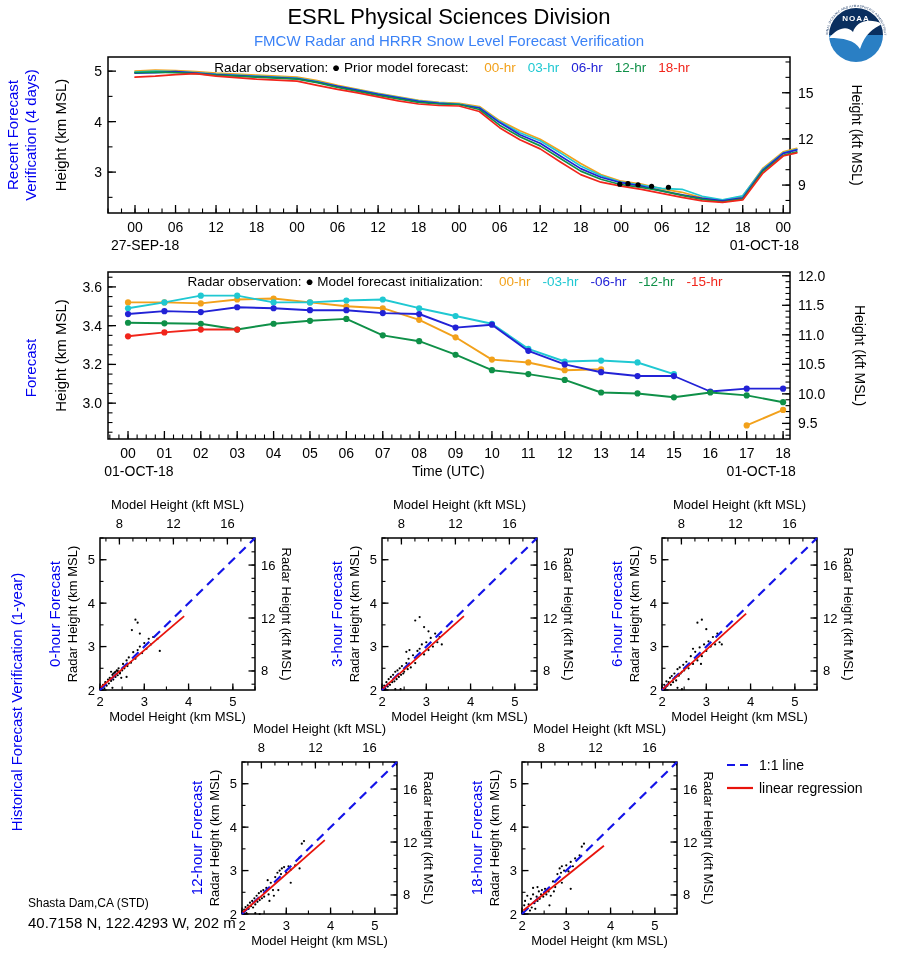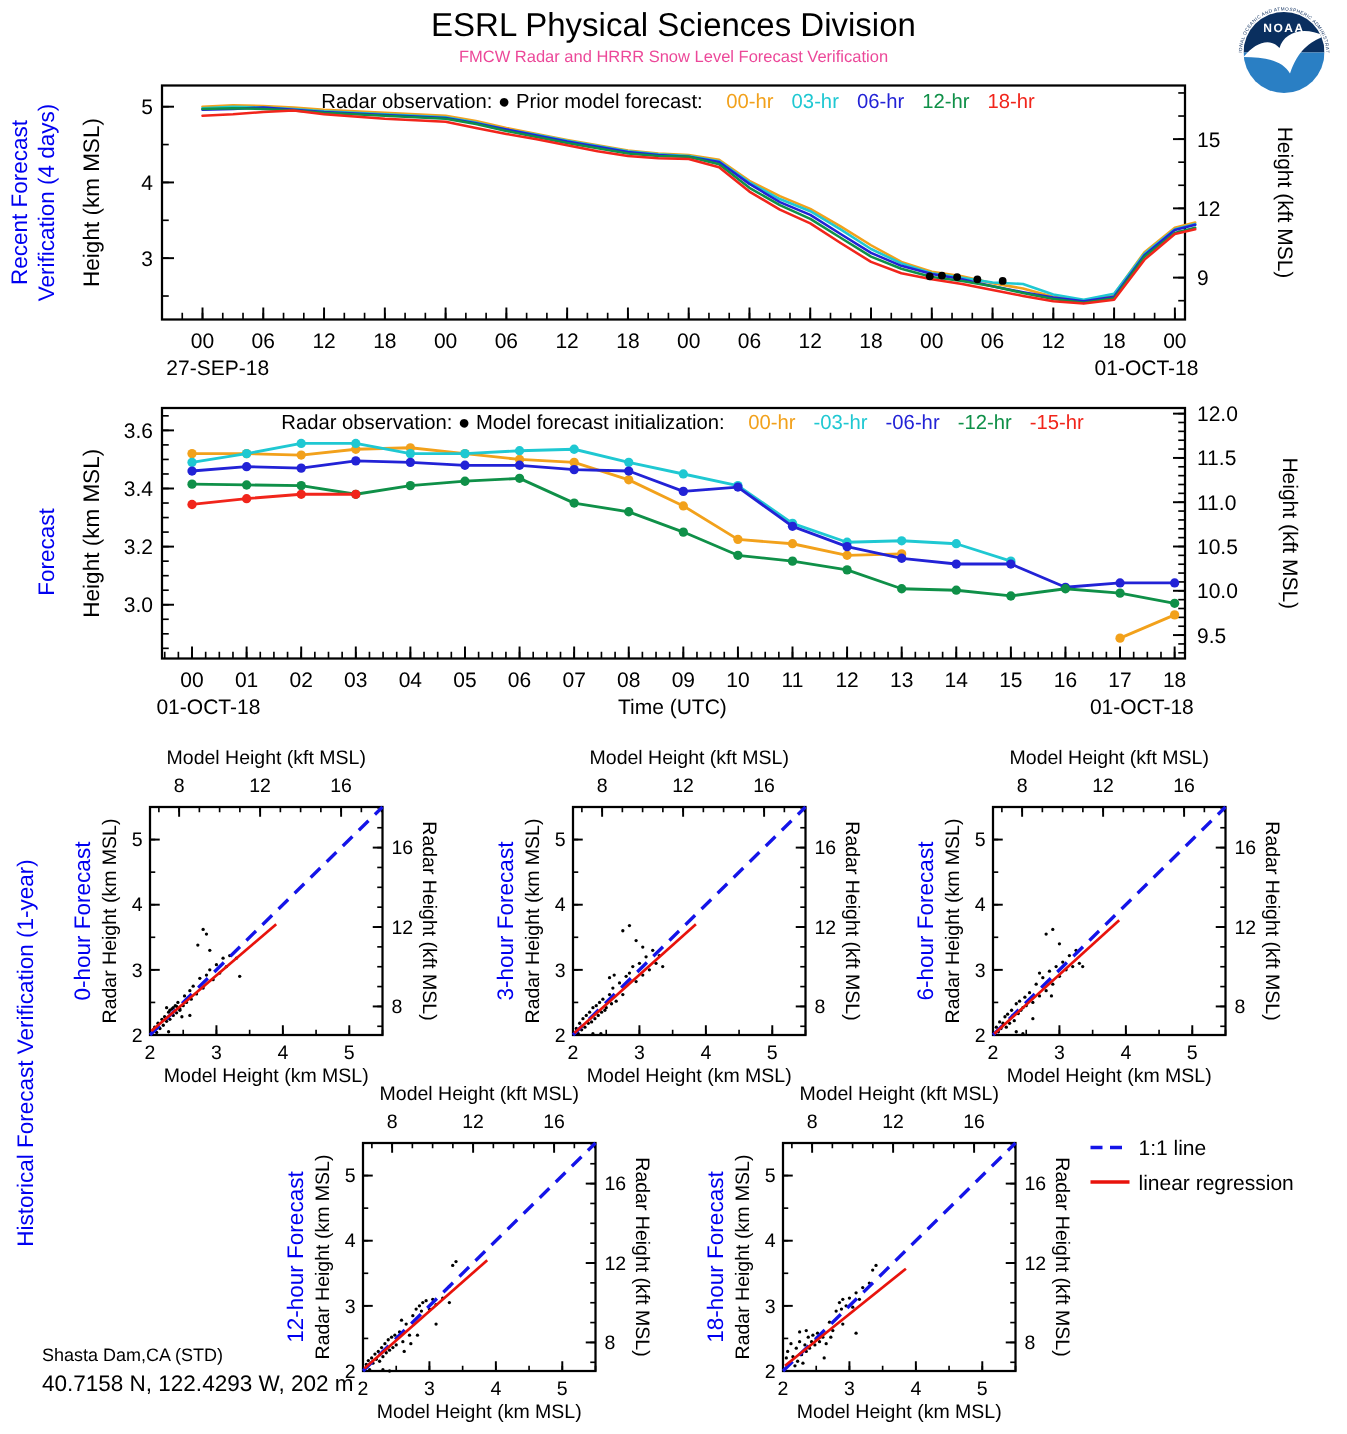--- a/index.html
+++ b/index.html
@@ -1,20 +1,20 @@
 <!DOCTYPE html>
 <html><head>
 <meta charset="utf-8">
 <style>
   html,body{margin:0;padding:0;background:#fff;}
   .page{position:relative;width:898px;height:956px;background:#fff;overflow:hidden;
         font-family:"Liberation Sans",sans-serif;color:#000;}
   .hdr{position:absolute;top:4px;left:0;width:898px;text-align:center;}
   .hdr .t1{font-size:22px;color:#000;}
-  .hdr .t2{font-size:11px;color:#ec4899;margin-top:2px;}
+  .hdr .t2{font-size:15px;color:#3b82f6;margin-top:2px;}
   .noaa{position:absolute;top:2px;left:823px;width:66px;height:66px;}
   .station{position:absolute;left:28px;top:896px;}
   .station .s1{font-size:12px;}
   .station .s2{font-size:15px;margin-top:4px;}
   #plots{position:absolute;left:0;top:0;}
 </style>
 </head>
 <body>
 
 <div class="page">

